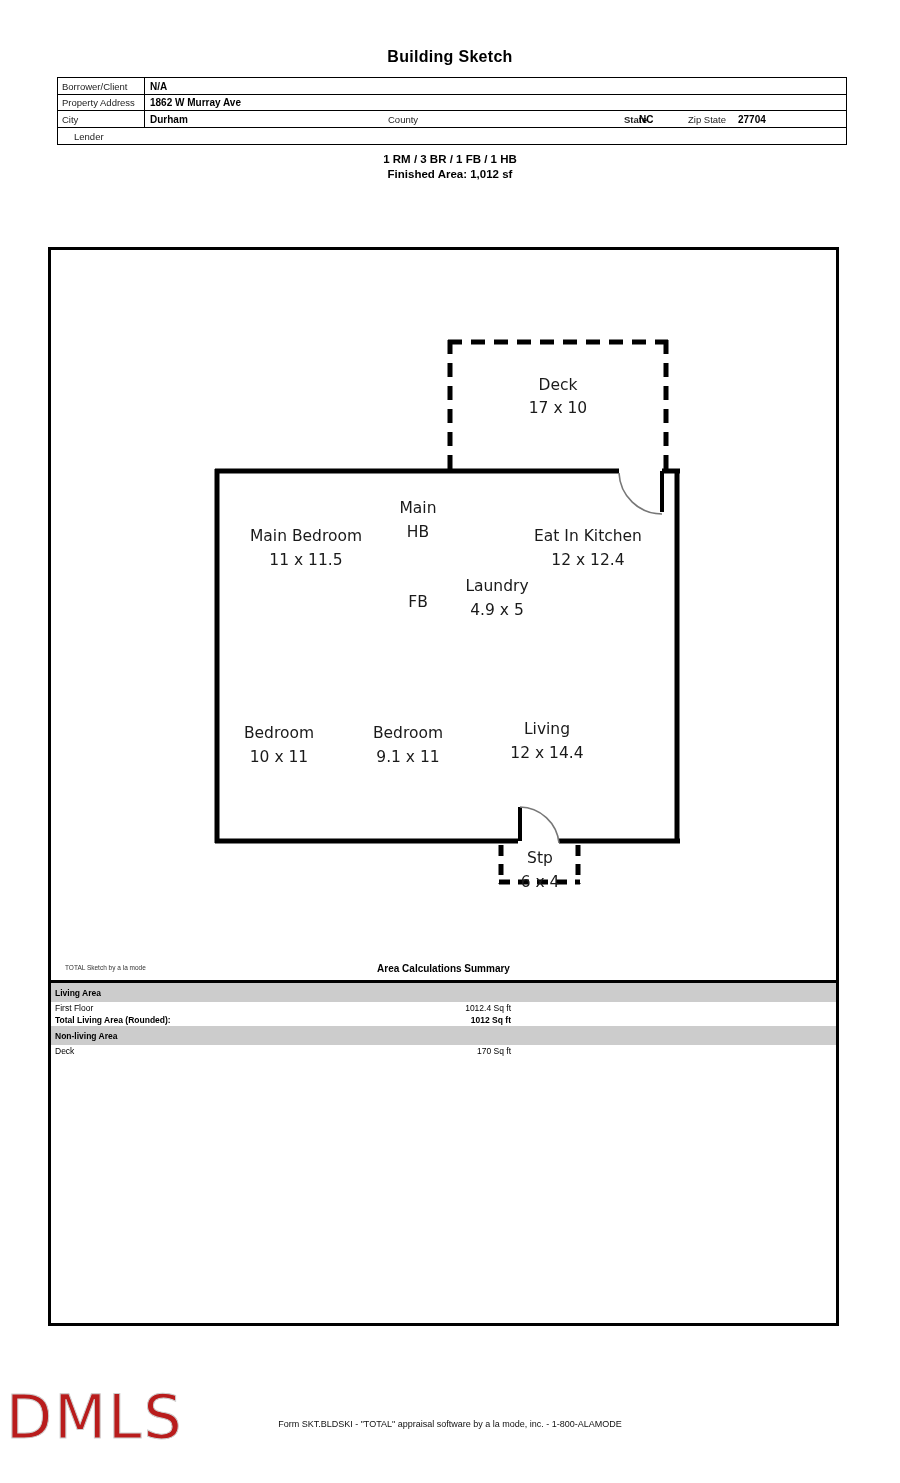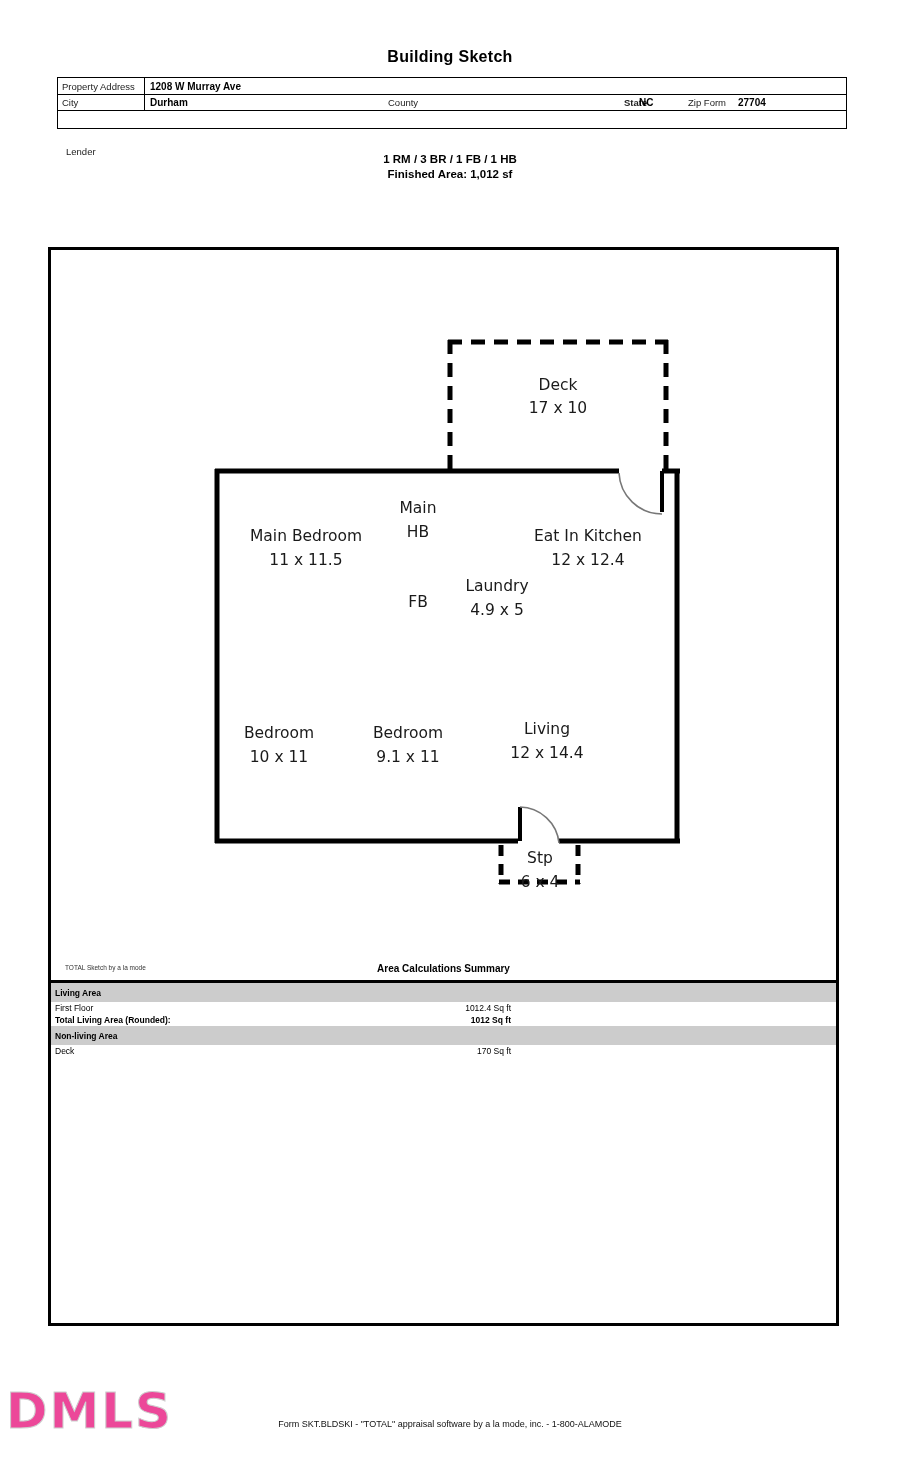--- a/index.html
+++ b/index.html
@@ -148,24 +148,24 @@
     white-space: nowrap;
   }
   .avalue.bold { font-weight: bold; }
 
   
   #watermark {
     position: absolute;
     left: 6px;
     top: 1382px;
     font-family: "DejaVu Sans", sans-serif;
-    font-size: 50px;
-    font-weight: 700;
+    font-size: 60px;
+    font-weight: 400;
     letter-spacing: 2px;
-    color: #ec4899;
+    color: #b91c1c;
     -webkit-text-stroke: 1px #cfcfcf;
     text-shadow: 0 0 0 #dcdcdc;
     user-select: none;
   }
 
   
   #page-footer {
     position: absolute;
     left: 0;
     top: 1419px;
@@ -175,44 +175,49 @@
     color: #111;
   }
 </style>
 </head>
 <body>
 
 <div id="page-title">Building Sketch</div>
 
 <div id="header-table">
 
+  <div class="hrow">
+    <span class="hlabel" style="left:4px;">Borrower/Client</span>
+    <span class="vdiv" style="left:86px;"></span>
+    <span class="hvalue" style="left:92px;">N/A</span>
+  </div>
 
   <div class="hrow">
     <span class="hlabel" style="left:4px;">Property Address</span>
     <span class="vdiv" style="left:86px;"></span>
-    <span class="hvalue" style="left:92px;">1208 W Murray Ave</span>
+    <span class="hvalue" style="left:92px;">1862 W Murray Ave</span>
   </div>
 
   <div class="hrow">
     <span class="hlabel" style="left:4px;">City</span>
     <span class="vdiv" style="left:86px;"></span>
     <span class="hvalue" style="left:92px;">Durham</span>
 
     <span class="hlabel" style="left:330px;">County</span>
     <span class="hvalue" style="left:382px;"></span>
 
     <span class="hlabel" style="left:566px;font-weight:bold;">State</span>
     <span class="hvalue" style="left:581px;">NC</span>
 
-    <span class="hlabel" style="left:630px;">Zip Form</span>
+    <span class="hlabel" style="left:630px;">Zip State</span>
     <span class="hvalue" style="left:680px;">27704</span>
   </div>
 
   <div class="hrow">
-    <span class="hlabel" style="left:8px;margin-top:32px;">Lender</span>
+    <span class="hlabel" style="left:16px;">Lender</span>
     <span class="hvalue" style="left:92px;"></span>
   </div>
 
 </div>
 
 <div id="sketch-summary">
   <div>1 RM / 3 BR / 1 FB / 1 HB</div>
   <div>Finished Area: 1,012 sf</div>
 </div>
 

